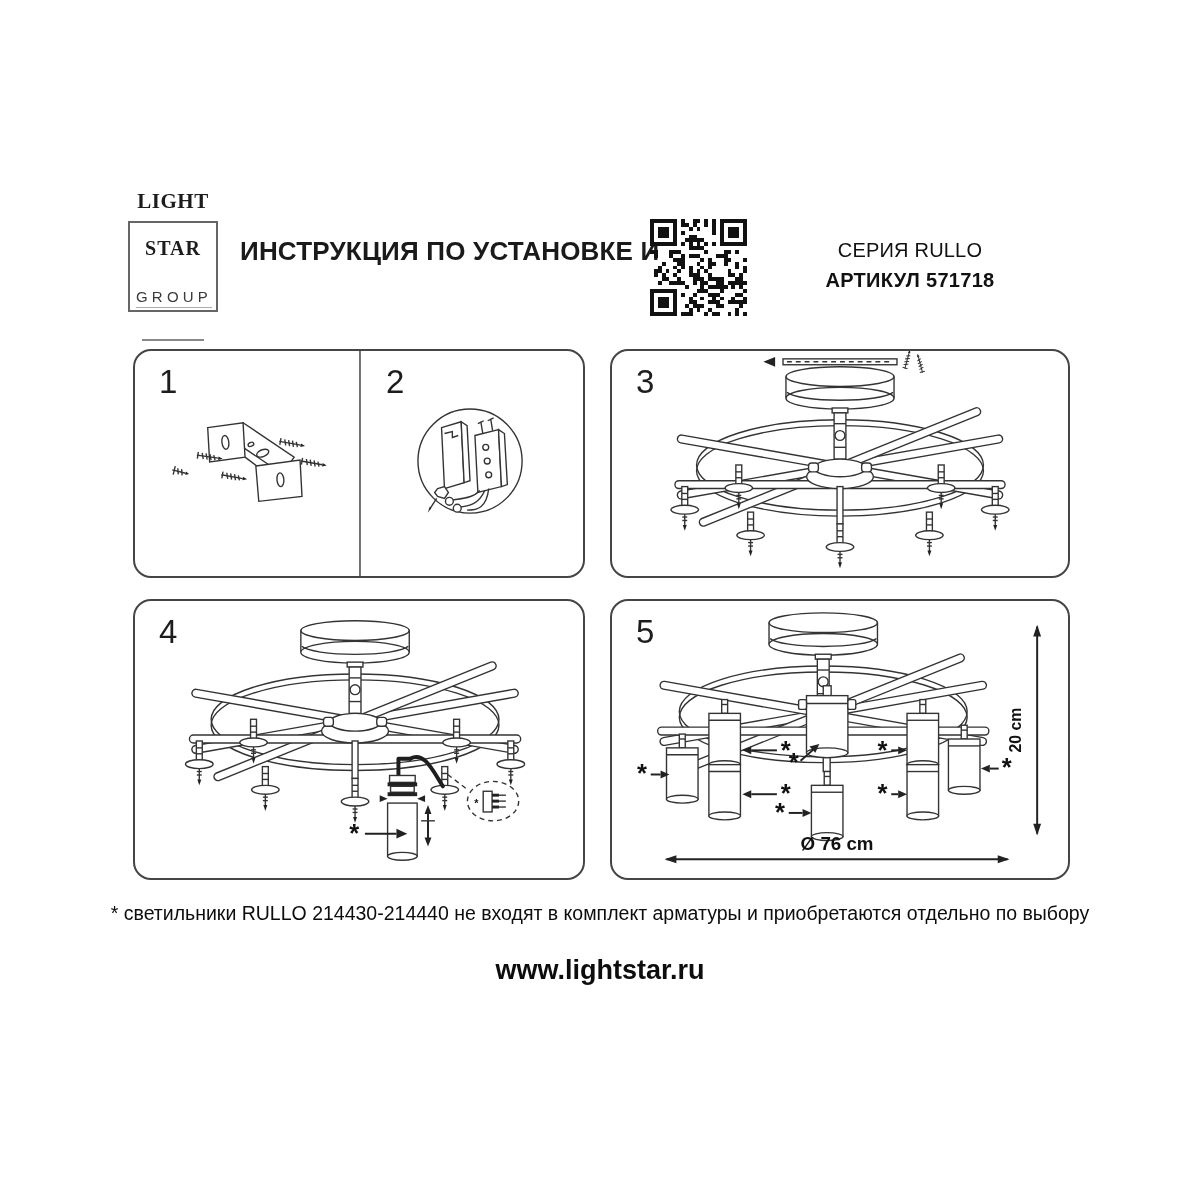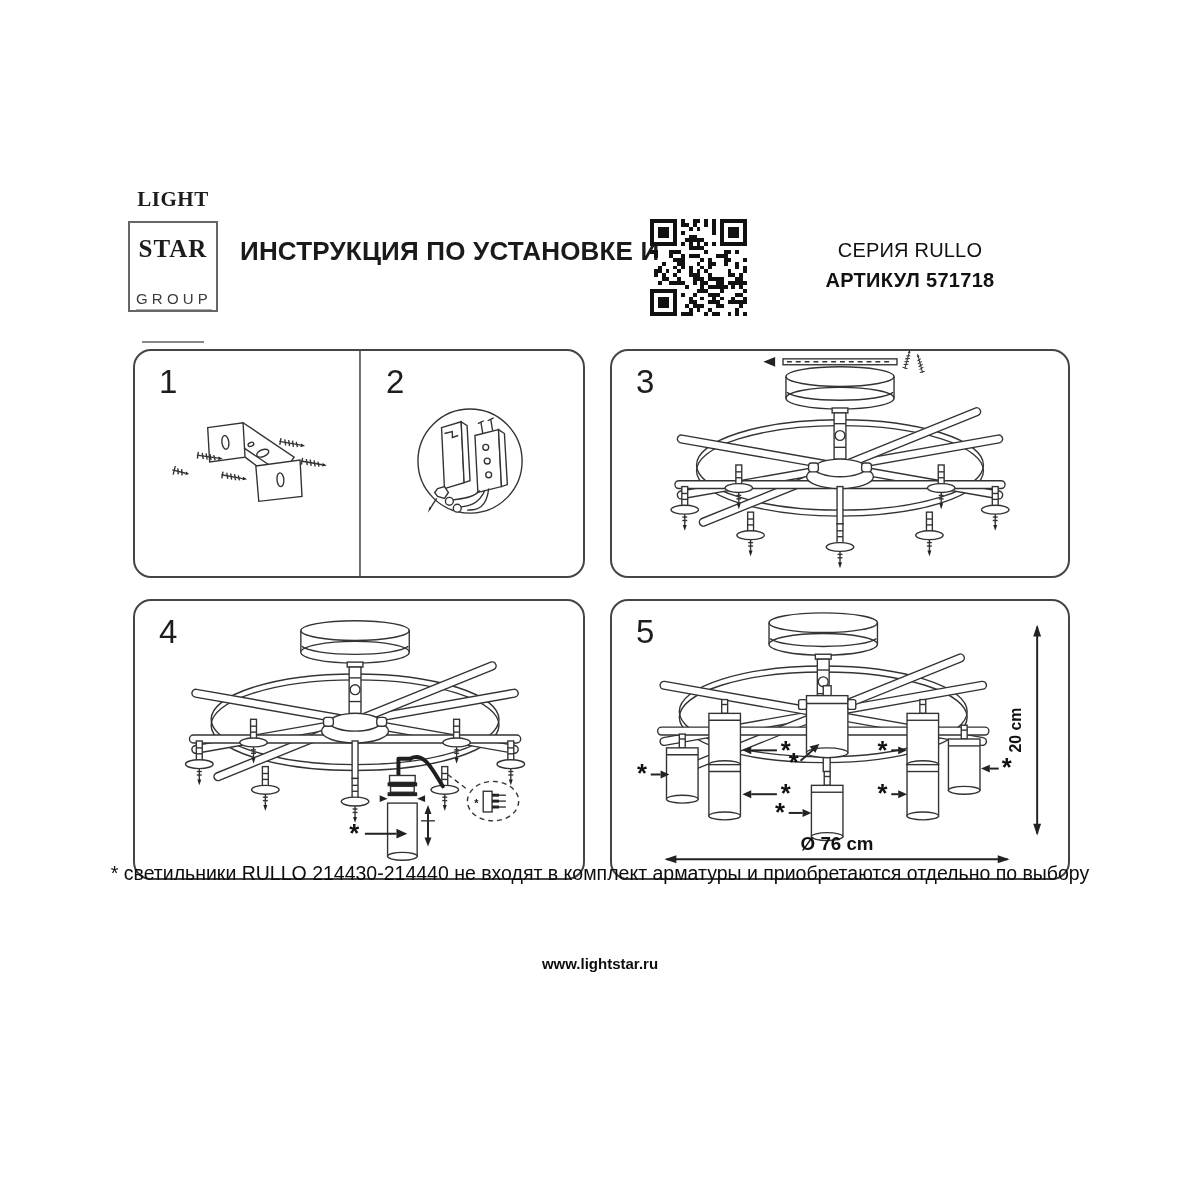--- a/index.html
+++ b/index.html
@@ -7,21 +7,21 @@
   }
   html,body{margin:0;padding:0;background:#e8e8e8;}
   .page{position:relative;width:1200px;height:1200px;background:#ffffff;margin:0 auto;
         font-family:"Liberation Sans",sans-serif;color:var(--text);overflow:hidden;}
 
   
   .logo-box{position:absolute;left:128px;top:221px;width:90px;height:91px;border:2px solid #666;
             box-sizing:border-box;display:flex;flex-direction:column;align-items:center;justify-content:center;gap:28px;}
   .logo-word{font-family:"Liberation Serif",serif;font-weight:bold;color:#1c1c1c;line-height:0.92;}
   .logo-w1{font-size:21px;letter-spacing:0.5px;}
-  .logo-w2{font-size:25px;letter-spacing:1px;}
+  .logo-w2{font-size:20px;letter-spacing:1px;}
   .logo-group{font-size:15px;letter-spacing:4.2px;color:#3a3a3a;margin:2px 0 3px 2px;
               border-bottom:1px solid #aaa;padding-bottom:2px;}
   .logo-flag{width:62px;height:8px;border:1px solid #888;box-sizing:border-box;
              background:linear-gradient(to right,var(--flag_green) 0 33.4%,#ffffff 33.4% 66.6%,var(--flag_red) 66.6% 100%);}
 
   .doc-title{position:absolute;left:240px;top:233px;font-size:26px;font-weight:bold;line-height:36px;
              color:#1a1a1a;letter-spacing:0.2px;}
 
   .qr-box{position:absolute;left:650px;top:219px;width:97px;height:97px;}
   .qr-box svg{width:100%;height:100%;shape-rendering:crispEdges;}
@@ -47,22 +47,22 @@
   .wh {fill:#ffffff;stroke:var(--line);stroke-width:1.4;}
   .bk {fill:#222;stroke:none;}
   .wire{stroke:#1e1e1e;stroke-width:4;fill:none;stroke-linecap:round;stroke-linejoin:round;}
   svg text{font-family:"Liberation Sans",sans-serif;fill:#111;}
   .ast {font-size:26px;font-weight:bold;}
   .astS{font-size:11px;font-weight:bold;}
   .dim {font-size:16px;font-weight:bold;}
   .dim2{font-size:19px;font-weight:bold;}
 
   
-  .footnote{position:absolute;left:0;top:862px;width:100%;text-align:center;font-size:19.5px;color:#0d0d0d;}
-  .website{position:absolute;left:0;top:955px;width:100%;text-align:center;font-size:15px;font-weight:bold;color:#0d0d0d;}
+  .footnote{position:absolute;left:0;top:902px;width:100%;text-align:center;font-size:19.5px;color:#0d0d0d;}
+  .website{position:absolute;left:0;top:955px;width:100%;text-align:center;font-size:27px;font-weight:bold;color:#0d0d0d;}
 </style>
 </head>
 <body>
 
 <svg width="0" height="0" style="position:absolute" aria-hidden="true">
   <defs>
     <g id="g-screw">
       <line class="ln" x1="0" y1="0" x2="22" y2="0"></line>
       <line class="ln" x1="1" y1="-3.5" x2="1" y2="3.5"></line>
       <line class="ln" x1="5" y1="-3" x2="7" y2="3"></line>

